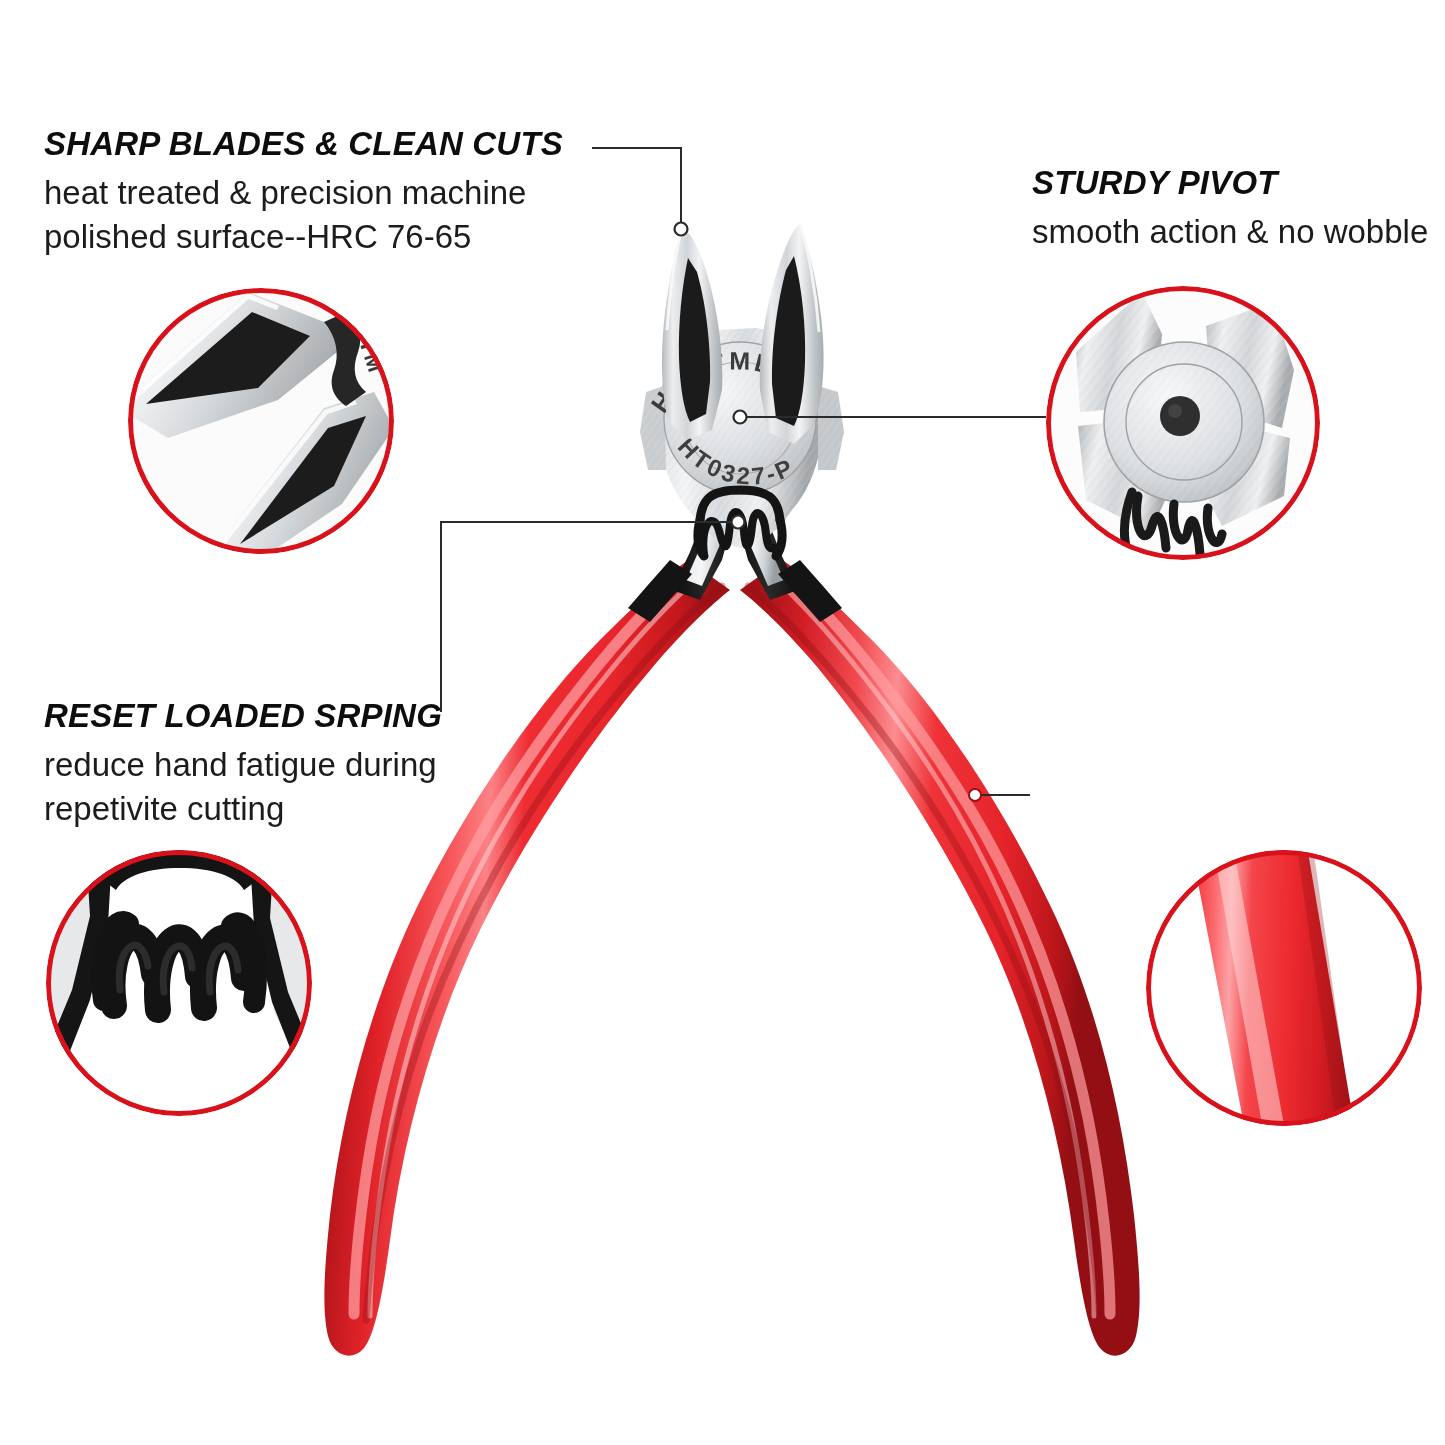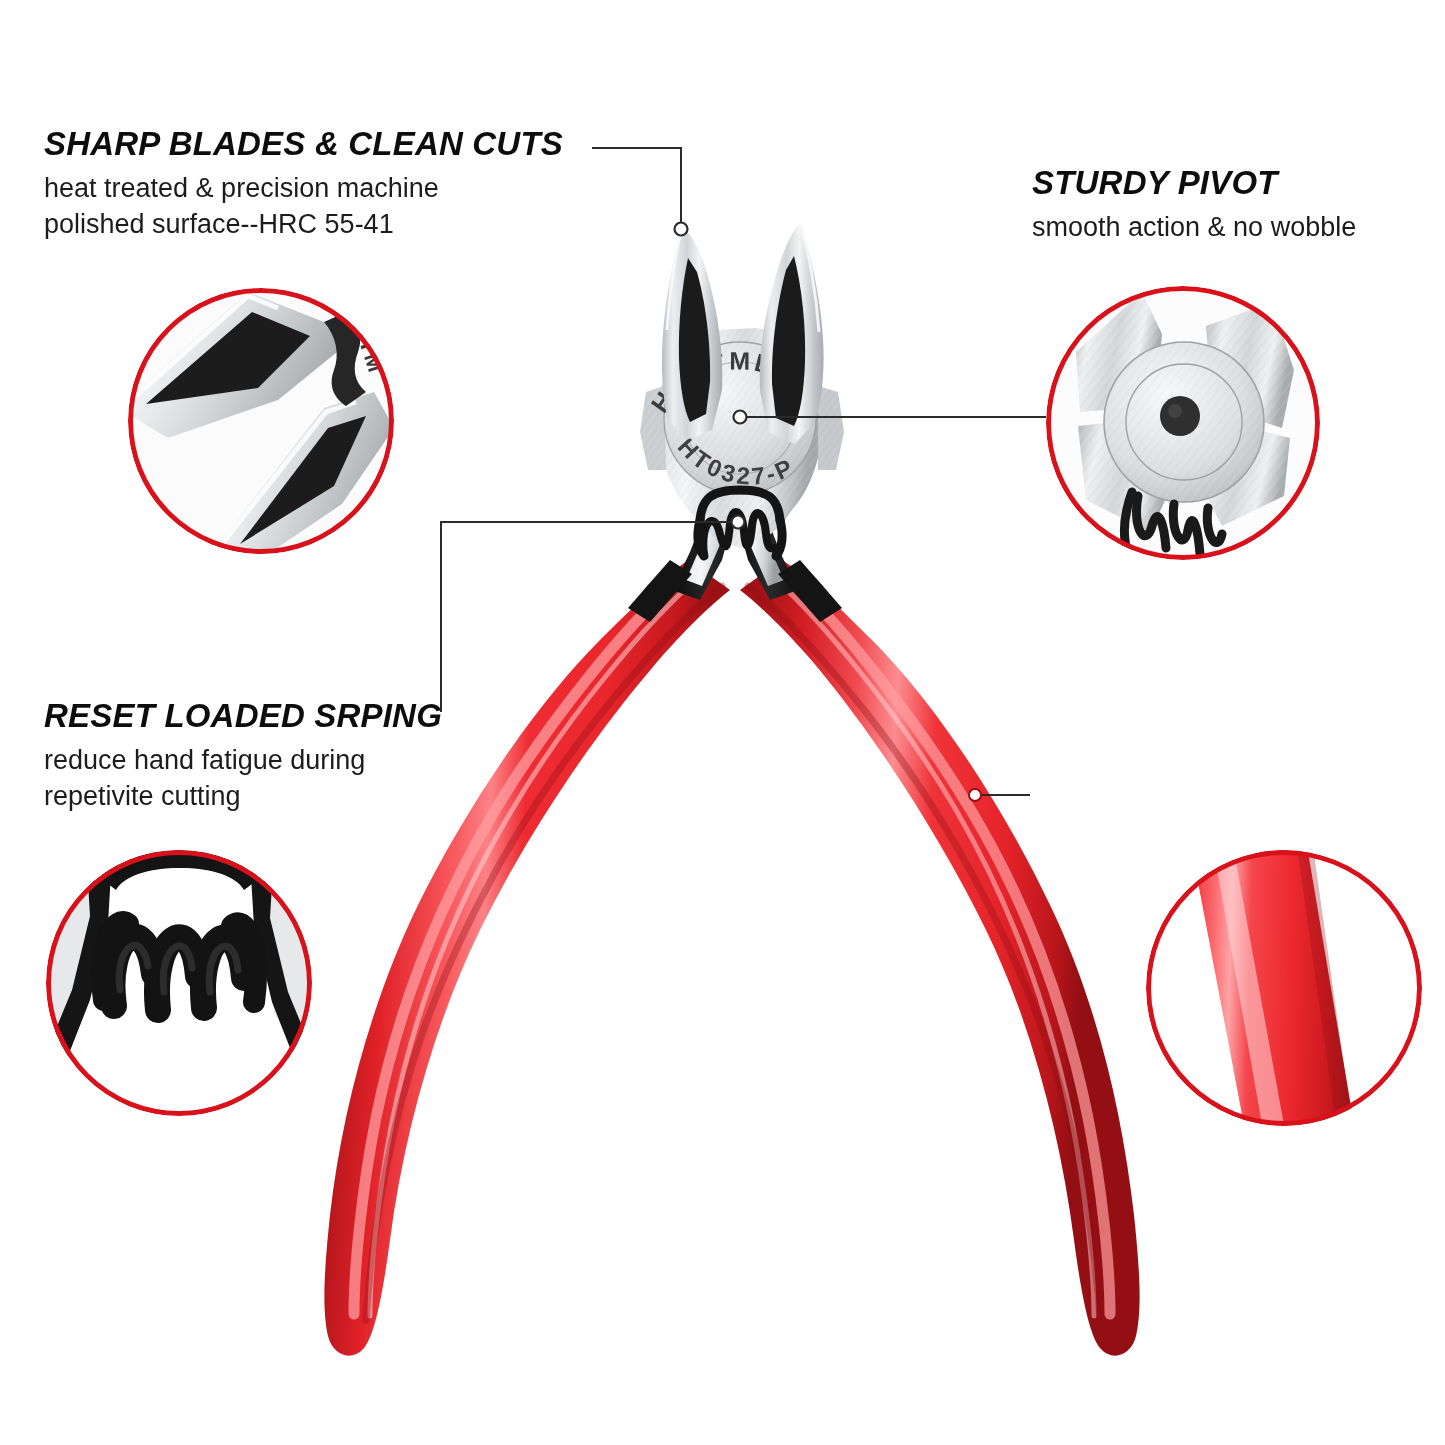--- a/index.html
+++ b/index.html
@@ -27,21 +27,21 @@
   .callout .title {
     font-size: 33px;
     font-weight: bold;
     letter-spacing: 0.2px;
     line-height: 1.08;
     white-space: nowrap;
     color: #0d0d0d;
     font-style: italic;
   }
   .callout .desc {
-    font-size: 27px;
+    font-size: 33px;
     font-weight: 400;
     line-height: 1.33;
     color: #1c1c1c;
     margin-top: 9px;
   }
   .callout .desc span { display: block; white-space: nowrap; }
 
   #co-blades  { left: 44px;  top: 126px; }
   #co-pivot   { left: 1032px; top: 165px; }
   #co-spring  { left: 44px;  top: 698px; }
@@ -320,21 +320,21 @@
     <circle cx="738" cy="522" r="6.5" fill="#ffffff" stroke="#2b2b2b" stroke-width="2.2"></circle>
 
     <line x1="978" y1="795" x2="1030" y2="795" stroke="#2b2b2b" stroke-width="2"></line>
     <circle cx="975" cy="795" r="6" fill="#ffffff" stroke="#9a1015" stroke-width="2"></circle>
   </svg>
 
   <div class="callout" id="co-blades">
     <div class="title">SHARP BLADES &amp; CLEAN CUTS</div>
     <div class="desc">
       <span>heat treated &amp; precision machine</span>
-      <span>polished surface--HRC 55-41</span>
+      <span>polished surface--HRC 76-65</span>
     </div>
   </div>
 
   <div class="callout" id="co-pivot">
     <div class="title">STURDY PIVOT</div>
     <div class="desc">
       <span>smooth action &amp; no wobble</span>
     </div>
   </div>
 

